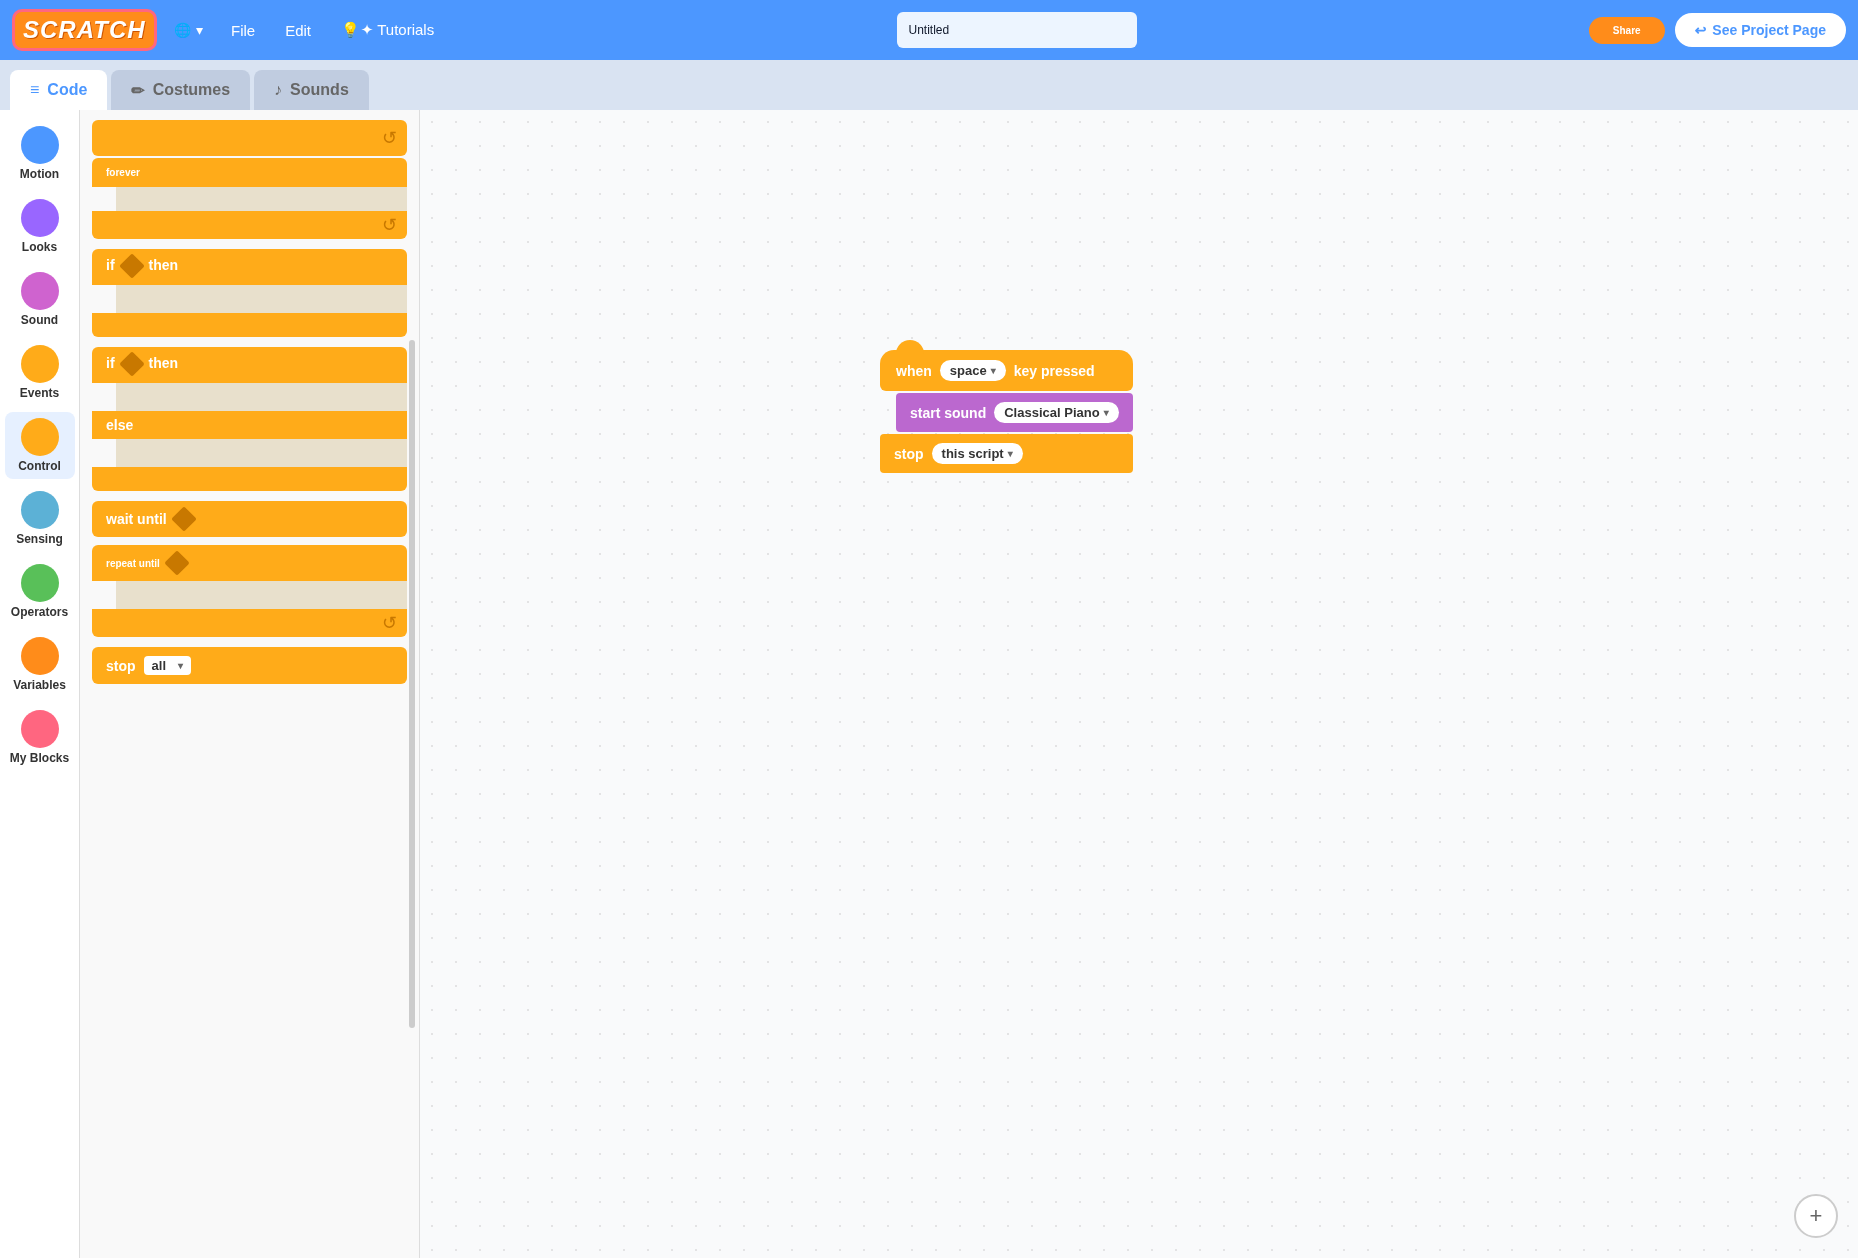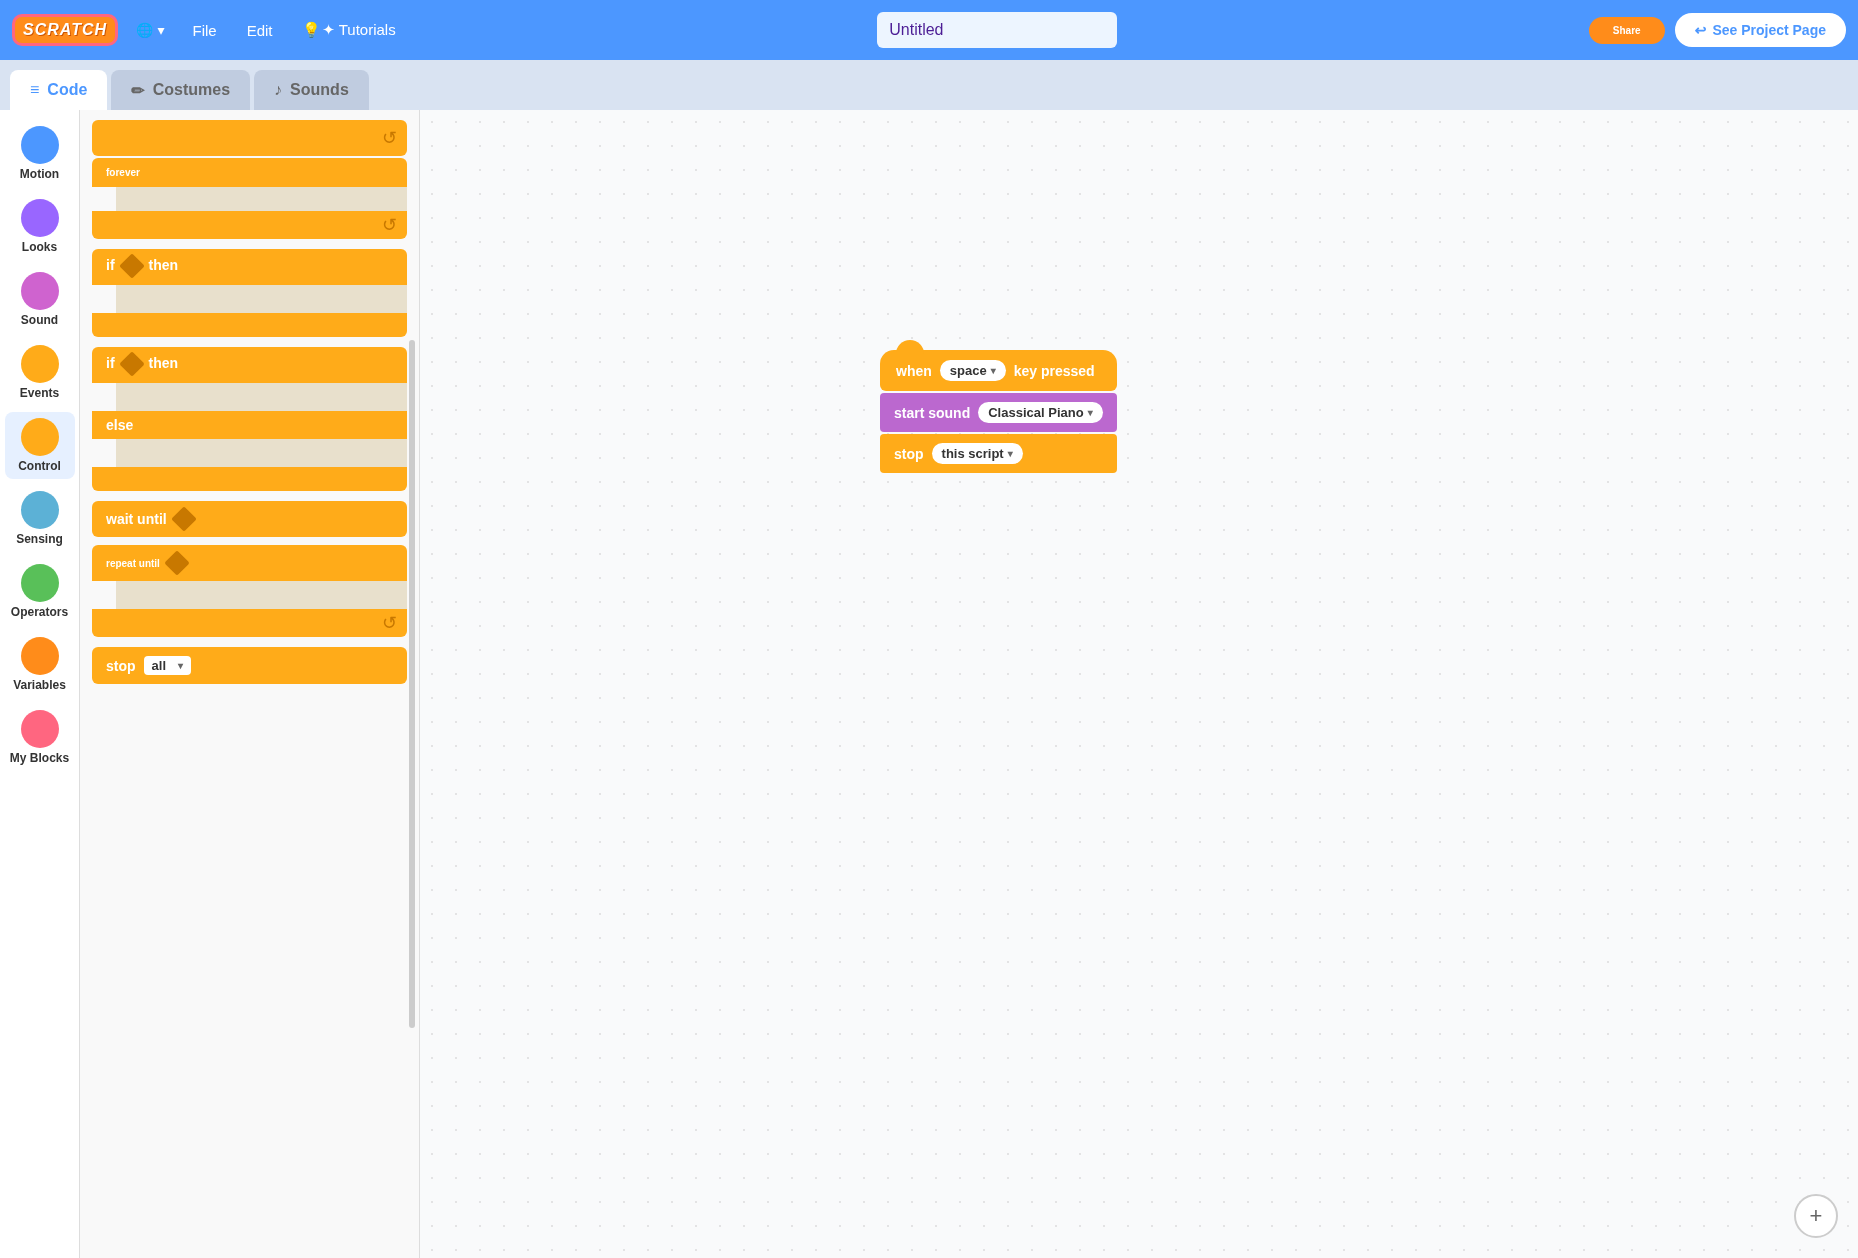--- a/index.html
+++ b/index.html
@@ -12,21 +12,21 @@
       display: flex;
       align-items: center;
       padding: 0 12px;
       gap: 10px;
     }
     #scratch-logo {
       background: #FF8C1A;
       border: 3px solid #FF6680;
       border-radius: 10px;
       padding: 4px 8px;
-      font-size: 16px;
+      font-size: 24px;
       font-weight: 900;
       color: white;
       font-style: italic;
       text-shadow: 1px 1px 0 #cc5500;
       letter-spacing: 1px;
     }
     .nav-btn {
       background: none;
       border: none;
       color: white;
@@ -42,23 +42,23 @@
       display: flex; align-items: center; gap: 4px;
       background: none; border: none; color: white; cursor: pointer;
       font-size: 14px; padding: 4px 8px; border-radius: 6px;
     }
     #title-input {
       flex: 0 0 240px;
       height: 36px;
       border: none;
       border-radius: 6px;
       padding: 0 12px;
-      font-size: 16px;
+      font-size: 12px;
       background: rgba(255,255,255,0.9);
-      color: #4c1d95;
+      color: #0f172a;
       outline: none;
       margin: 0 auto;
     }
     #share-btn {
       background: #FF8C1A;
       color: white;
       border: none;
       border-radius: 20px;
       padding: 8px 24px;
       font-size: 10px;
@@ -250,21 +250,21 @@
       border-radius: 4px;
       padding: 9px 14px;
       font-size: 14px;
       font-weight: 600;
       color: white;
       display: flex;
       align-items: center;
       gap: 8px;
       margin-top: 2px;
     }
-    .canvas-block-purple { background: #BB68CF; }
+    .canvas-block-purple { background: #BB68CF; margin-left: 16px; }
     .canvas-block-orange { background: #FFAB19; }
 
     .canvas-pill {
       background: white;
       color: #333;
       border-radius: 14px;
       padding: 3px 10px;
       font-size: 13px;
       font-weight: 600;
       display: flex;

